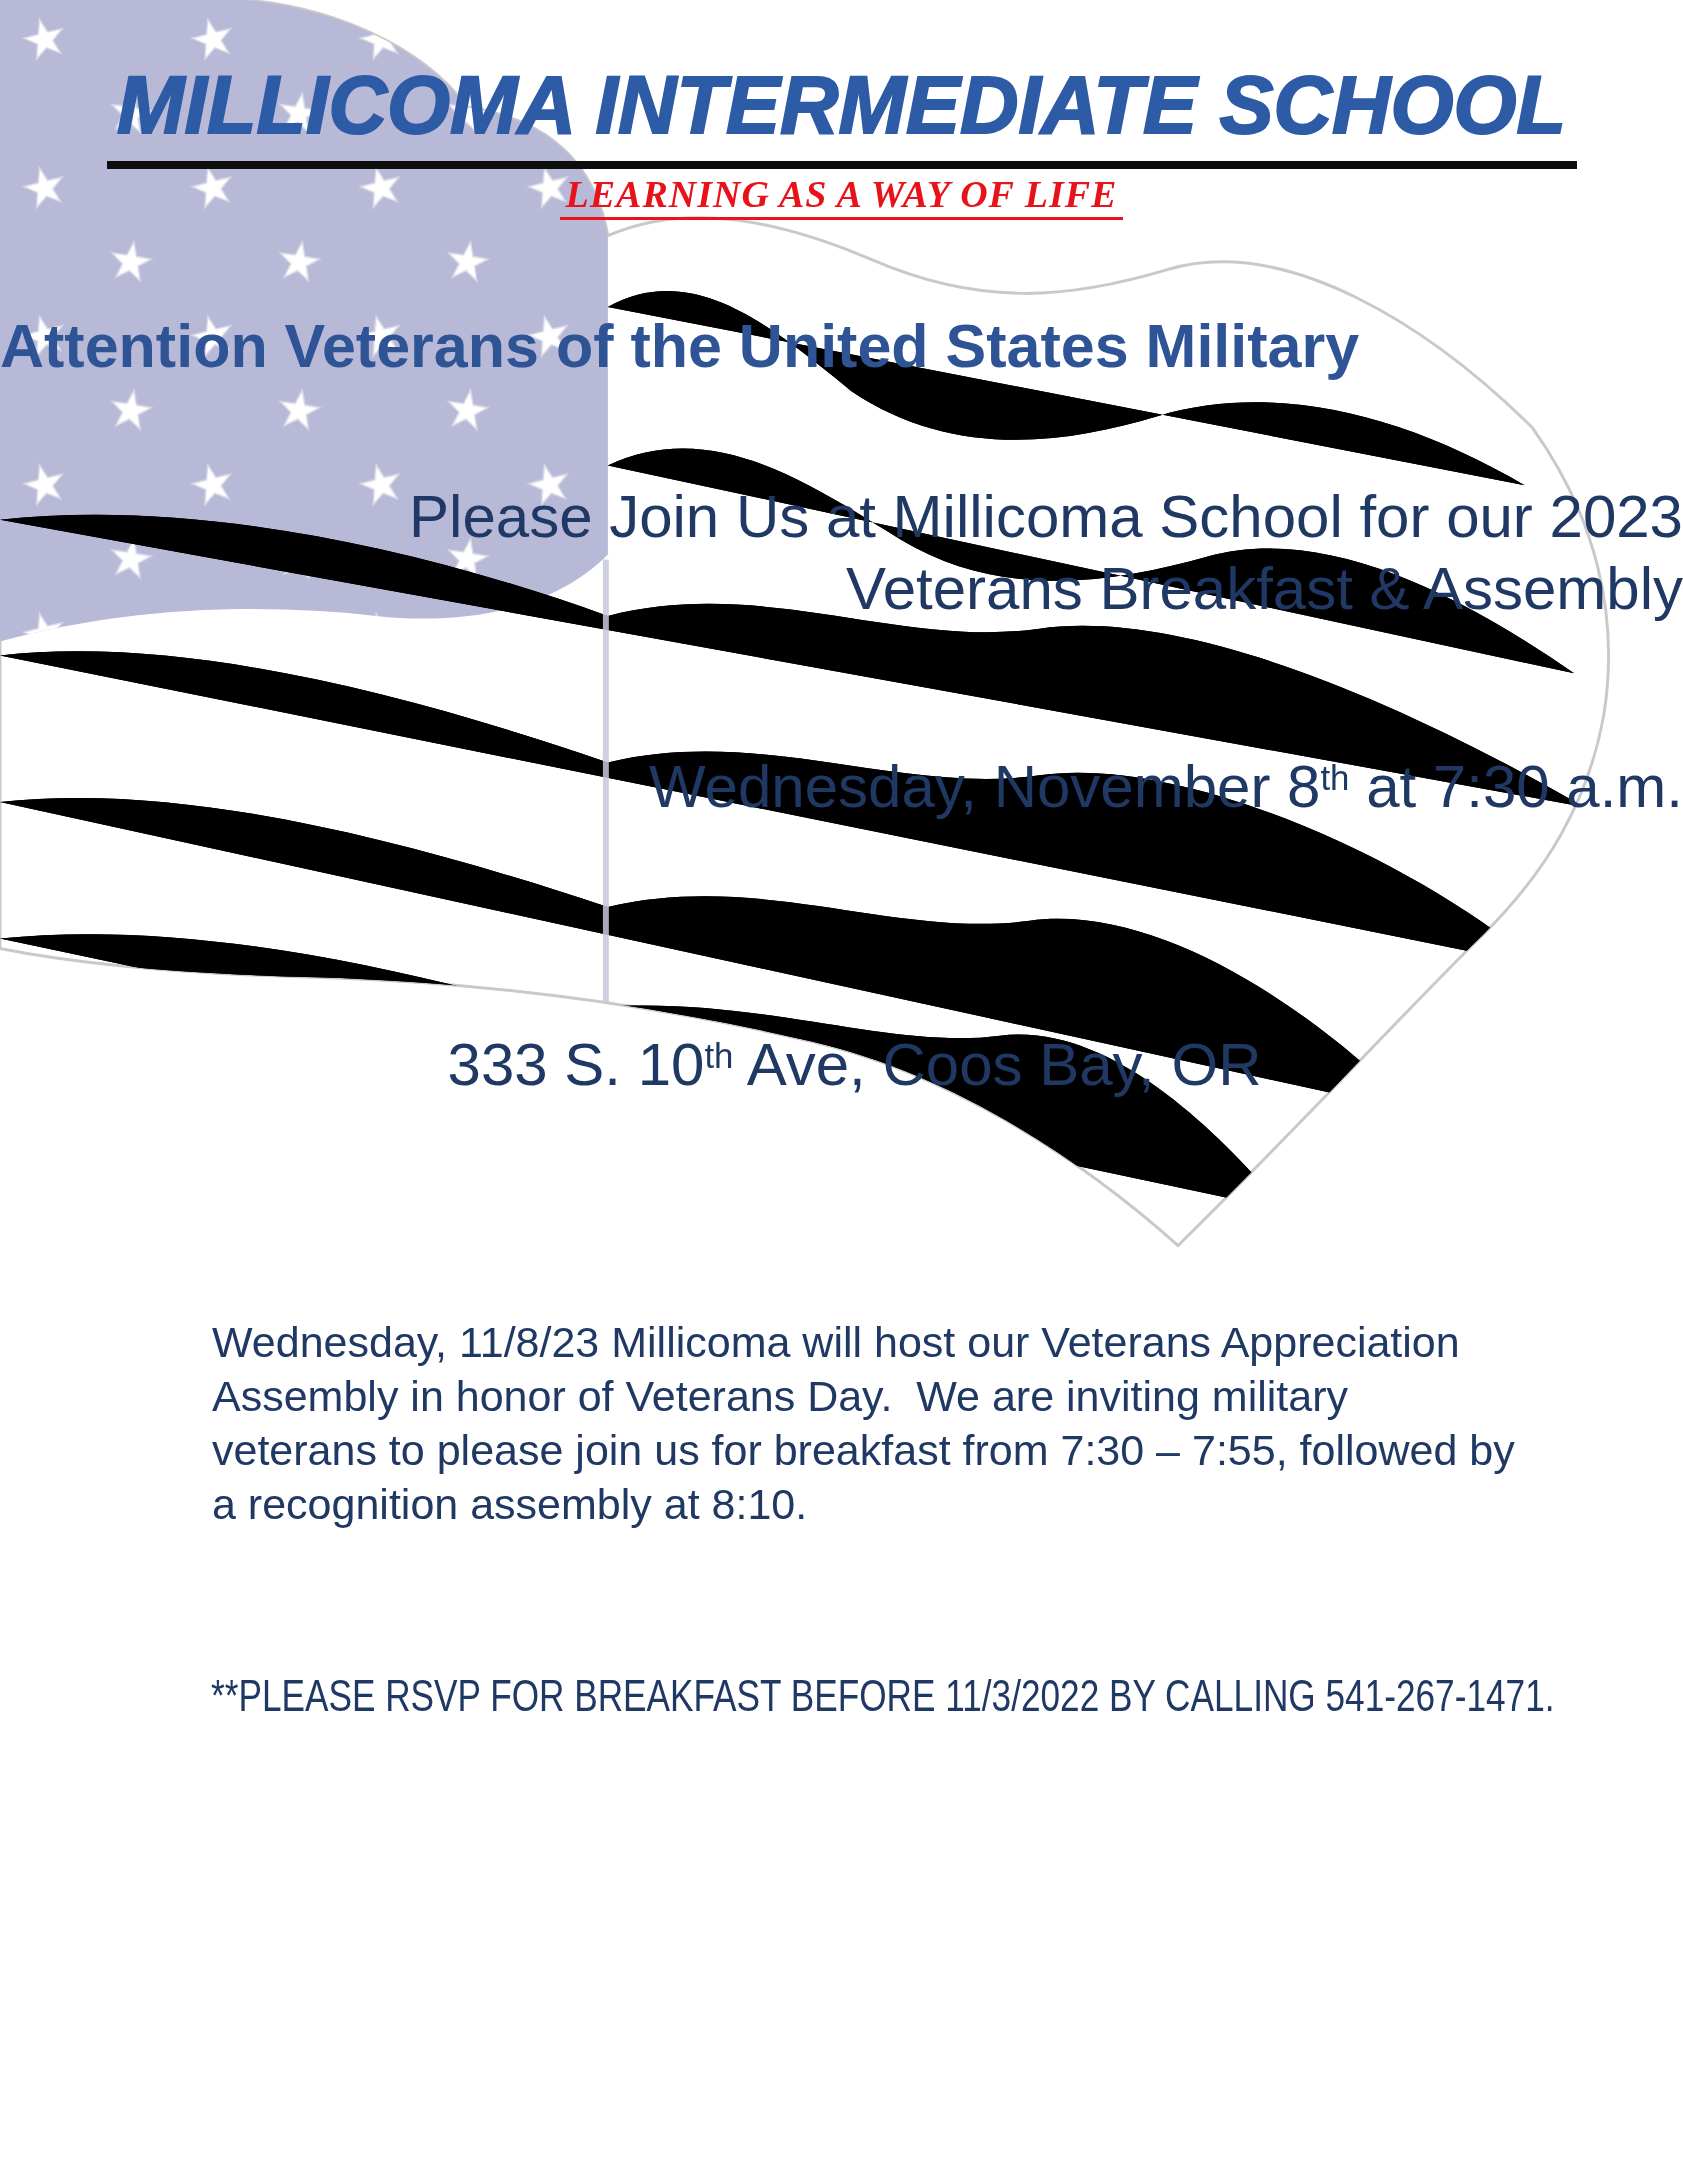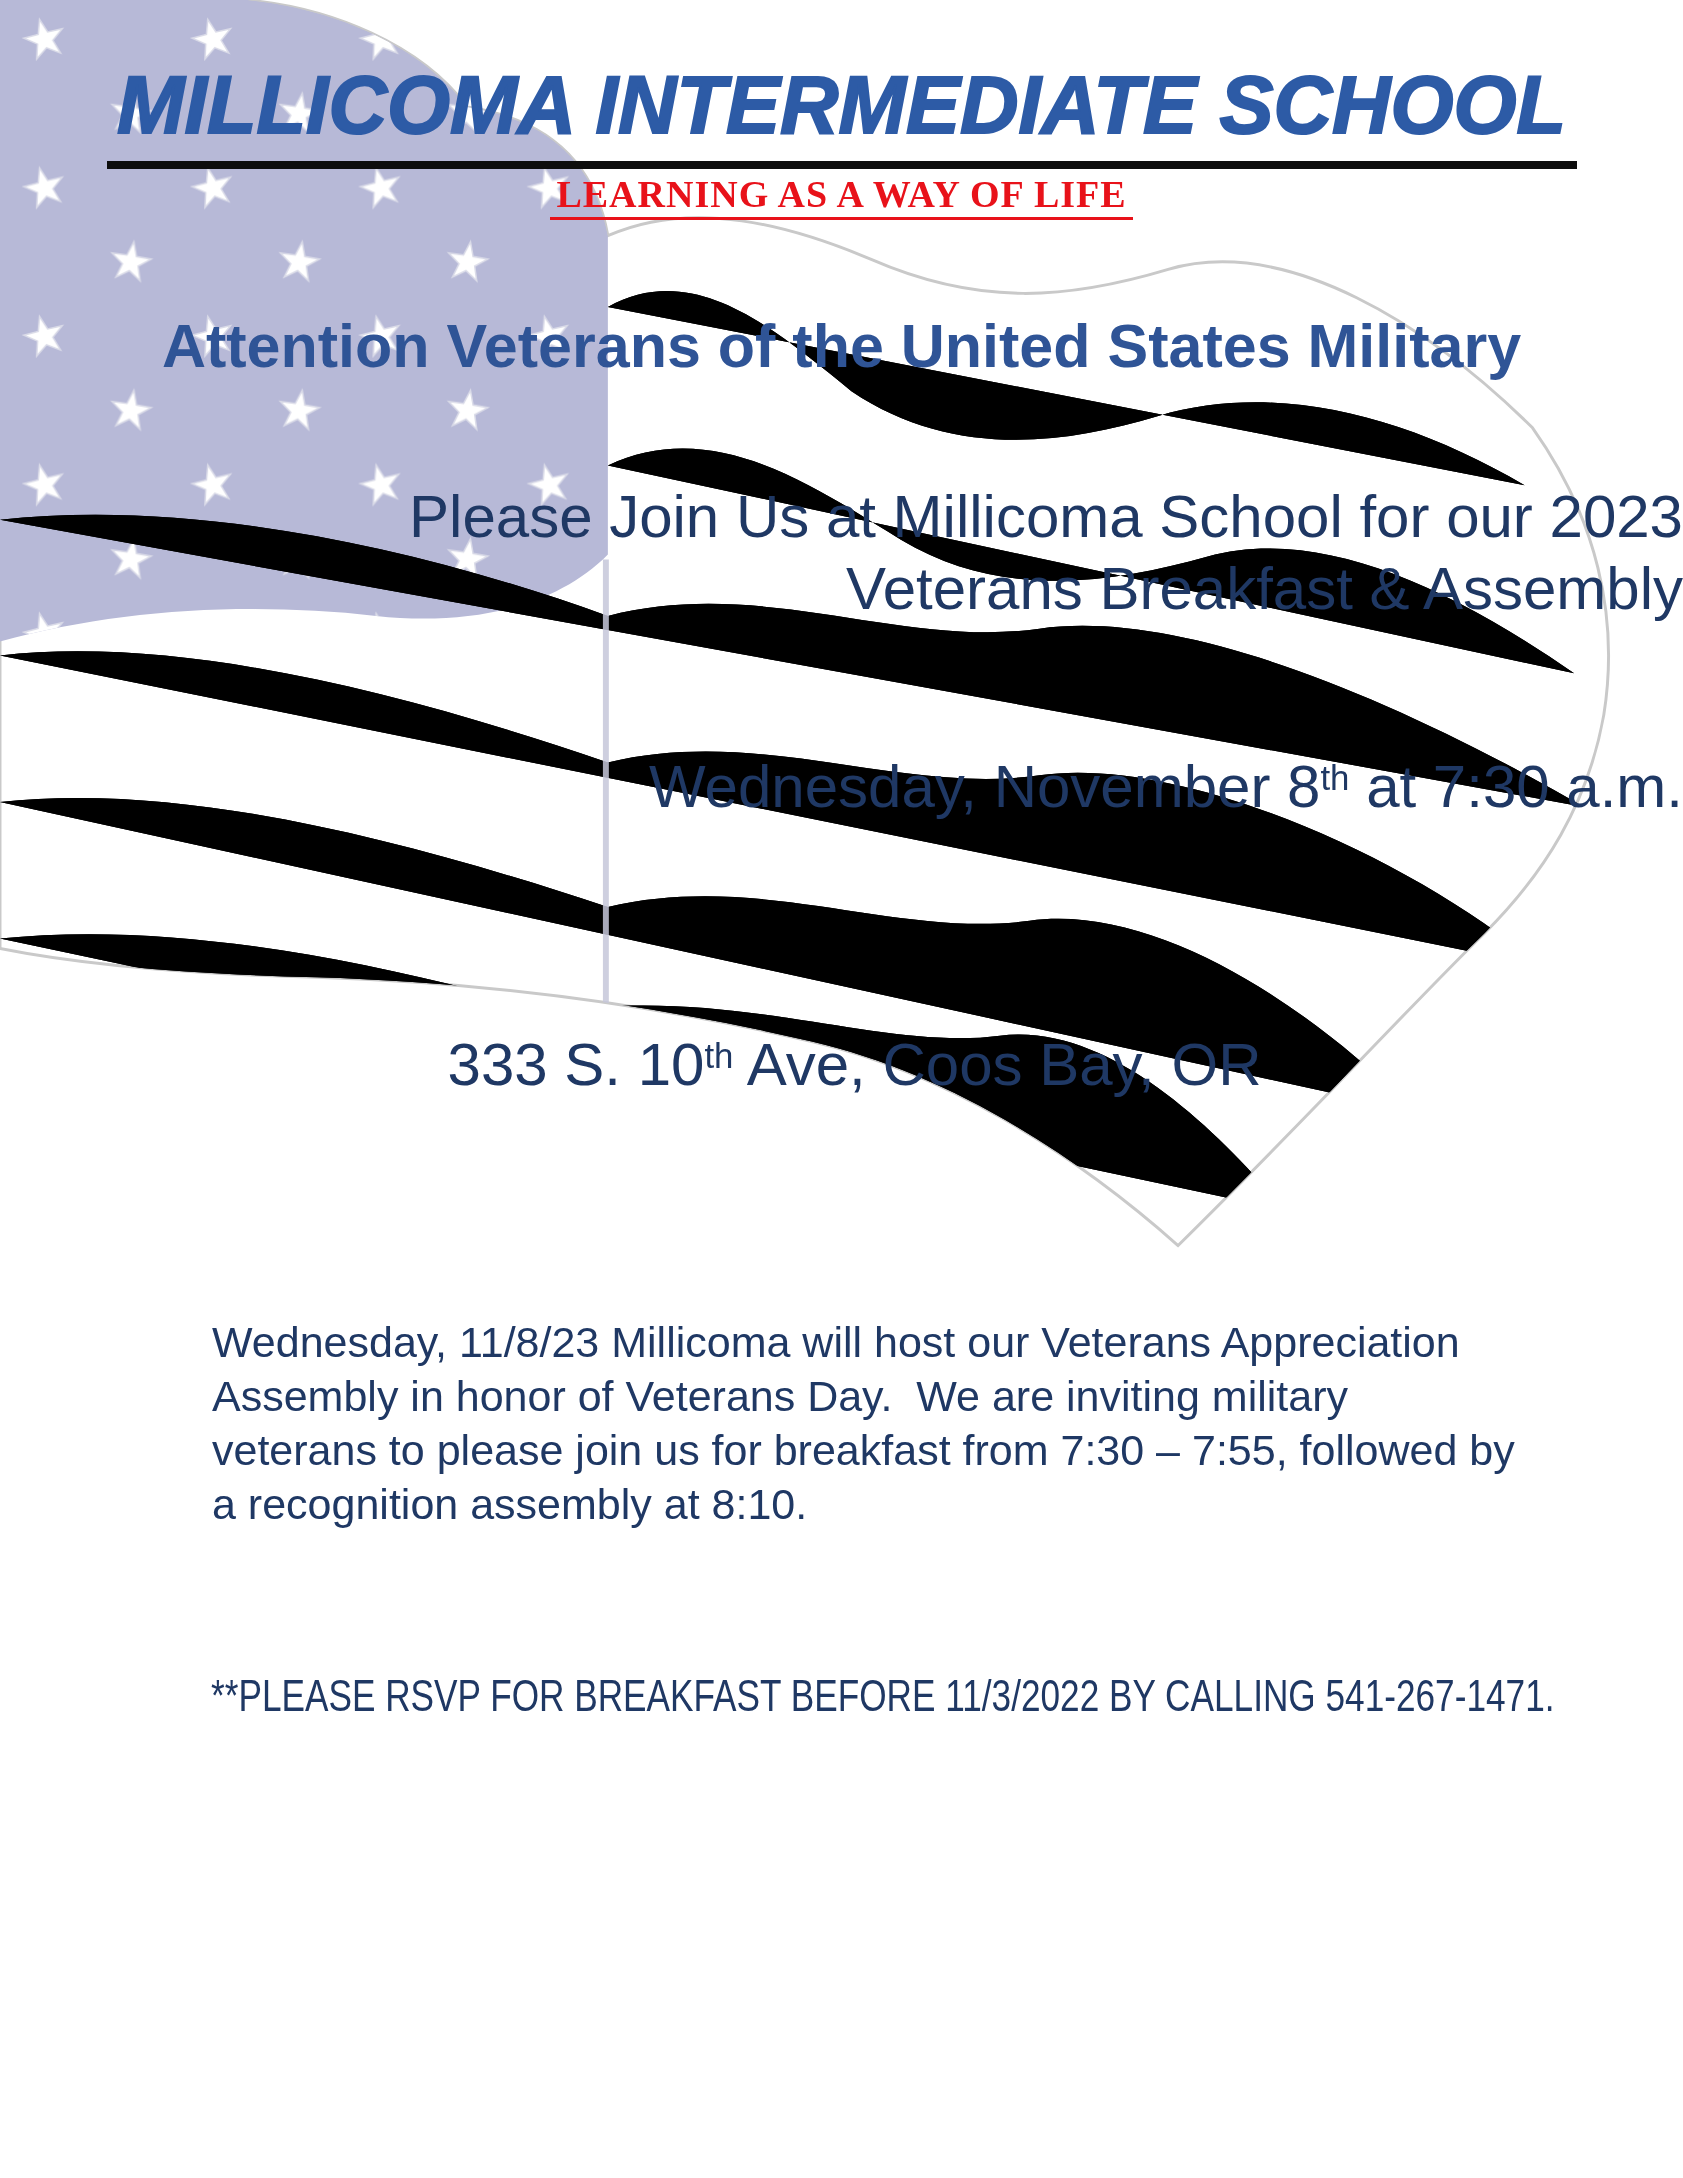--- a/index.html
+++ b/index.html
@@ -29,27 +29,27 @@
     color:var(--title-blue,#2d5ba6);letter-spacing:0px;
     -webkit-text-stroke:2px currentColor;white-space:nowrap;
   }
   .title-rule{
     position:absolute;top:161px;left:107px;width:1470px;height:8px;
     background:var(--rule-black,#0d0d0d);
   }
   .tagline-wrap{position:absolute;top:174px;left:0;right:0;text-align:center;}
   .tagline{
     display:inline-block;font-family:"Liberation Serif","DejaVu Serif",serif;
-    font-weight:bold;font-size:38px;line-height:1.1;
+    font-style:italic;font-weight:bold;font-size:38px;line-height:1.1;
     color:var(--tagline-red,#e8121a);
     border-bottom:3px solid var(--tagline-red,#e8121a);
     padding:0 6px 1px 6px;letter-spacing:1px;white-space:nowrap;
   }
   .attention{
-    position:absolute;top:311px;left:0;right:0;text-align:center;
+    position:absolute;top:311px;left:0;right:0;text-align:left;
     font-size:61px;font-weight:bold;color:var(--heading-blue,#2f5496);
     white-space:nowrap;
   }
   .invite{
     position:absolute;top:481px;left:0;right:0;text-align:right;
     font-size:60px;line-height:72px;color:var(--body-navy,#1f3864);
   }
   .date-line{
     position:absolute;top:752px;left:0;right:0;text-align:right;
     font-size:60px;color:var(--body-navy,#1f3864);white-space:nowrap;

